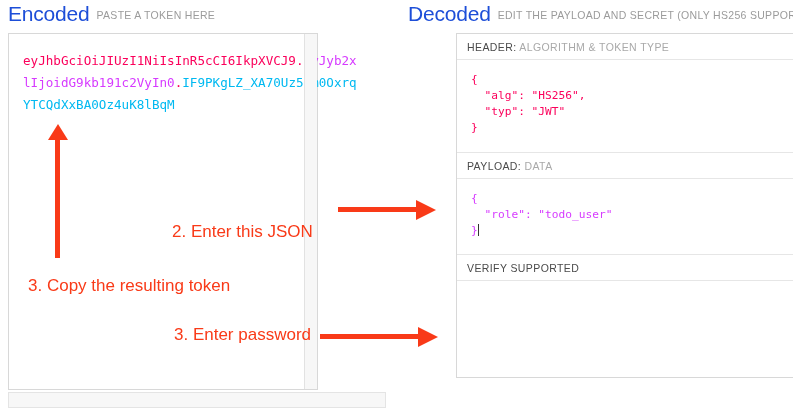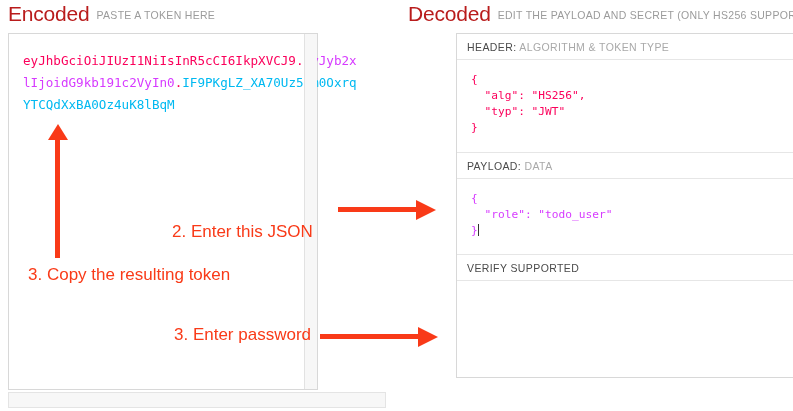--- a/index.html
+++ b/index.html
@@ -15,21 +15,21 @@
     overflow: hidden;
   }
 
   
   .col-title {
     position: absolute;
     white-space: nowrap;
   }
   .col-title .big {
     font-size: 21px;
-    color: #b91c1c;
+    color: #1d4ed8;
     font-weight: 400;
     letter-spacing: -0.2px;
   }
   .col-title .sub {
     font-size: 10.5px;
     color: #9b9b9b;
     letter-spacing: 0.3px;
     margin-left: 7px;
     position: relative;
     top: -2px;
@@ -132,21 +132,21 @@
 
   
   .anno-text {
     position: absolute;
     color: #f93a18;
     font-family: "Liberation Sans", sans-serif;
     font-size: 17px;
     white-space: nowrap;
   }
   #anno-2 { left: 172px; top: 198px; margin-top: 24px; }
-  #anno-3 { left: 28px;  top: 265px; }
+  #anno-3 { left: 28px;  top: 276px; }
   #anno-1 { left: 174px; top: 325px; }
 
   .arrow-h {
     position: absolute;
     height: 20px;
   }
   .arrow-h .shaft {
     position: absolute;
     left: 0;
     top: 7px;

